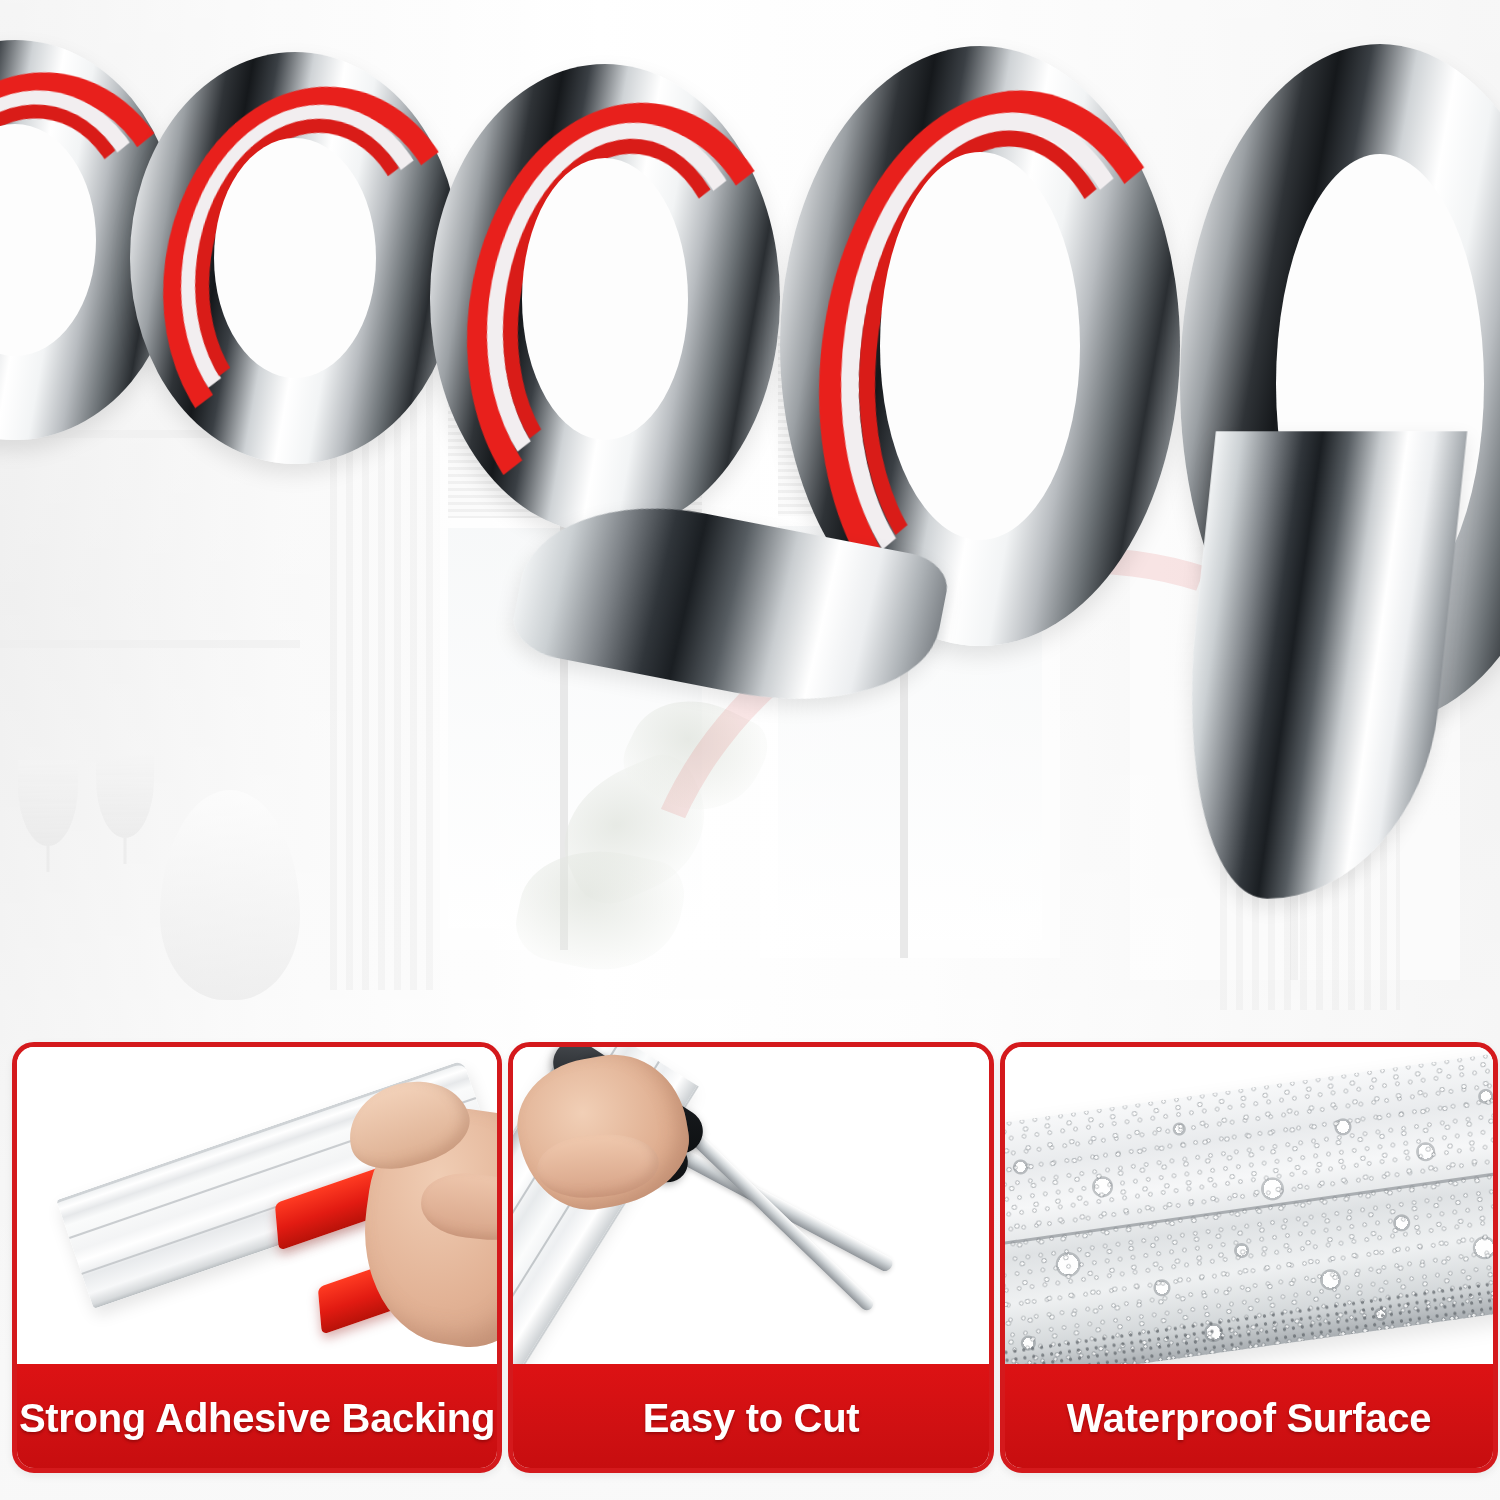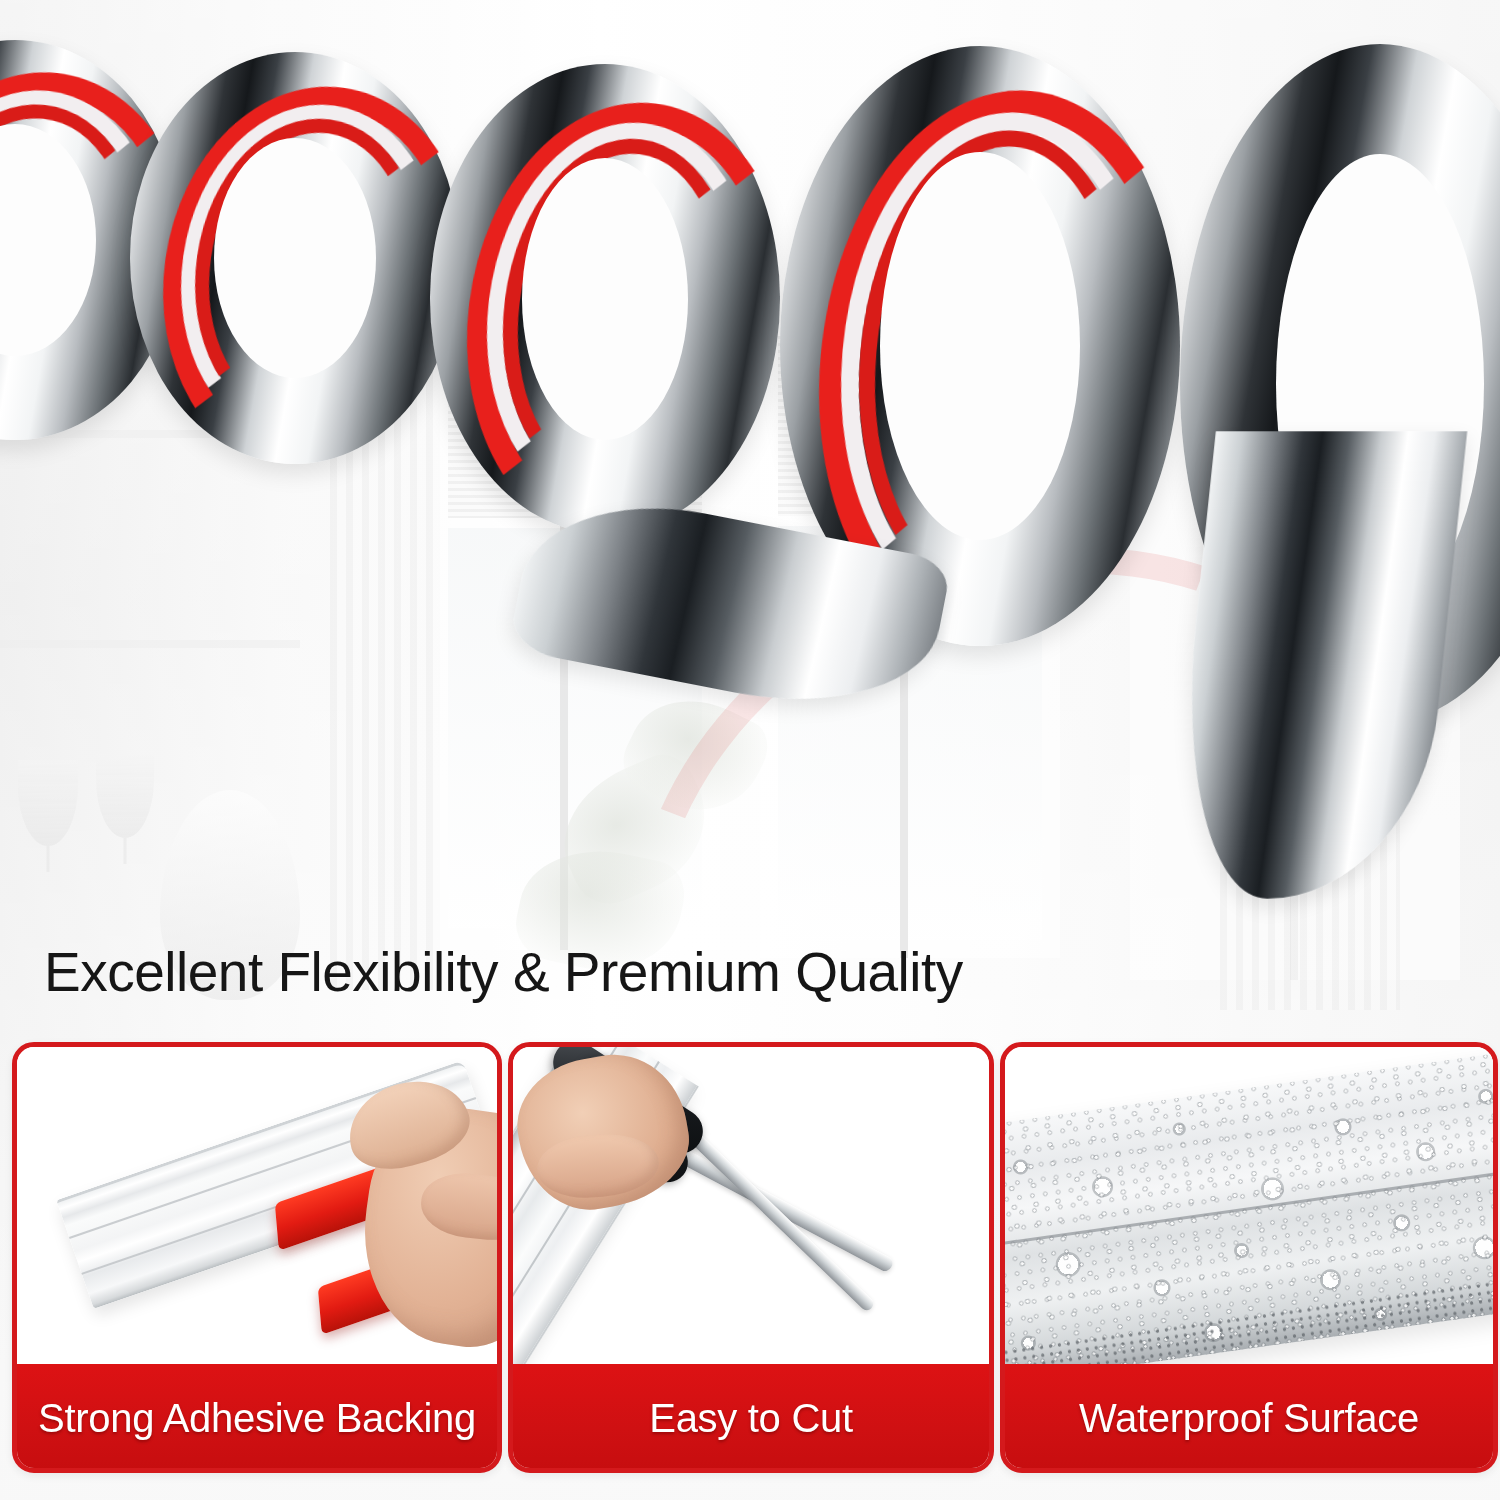--- a/index.html
+++ b/index.html
@@ -103,21 +103,21 @@
     box-shadow:0 3px 8px rgba(0,0,0,.07);
   }
   .panel-img{position:absolute;left:0;right:0;top:0;bottom:104px;overflow:hidden;background:#fff;}
   .caption{
     position:absolute;left:-5px;right:-5px;bottom:-5px;height:109px;
     background:linear-gradient(180deg,#dd1214 0%, #cf1012 60%, #c60d0f 100%);
     border-radius:0 0 22px 22px;
     display:flex;align-items:center;justify-content:center;
   }
   .caption span{
-    color:#fff;font-weight:normal;font-size:40px;letter-spacing:-.3px;
+    color:#fff;font-weight:bold;font-size:40px;letter-spacing:-.3px;
     font-family:"Liberation Sans","DejaVu Sans",sans-serif;
     text-shadow:0 2px 3px rgba(90,0,0,.45);
   }
 
   
   .strip1{
     position:absolute;left:58px;top:150px;width:430px;height:112px;
     transform:rotate(-19deg);transform-origin:left center;
     background:linear-gradient(180deg,
       #f0f2f3 0%, #ffffff 6%, #e6e8ea 14%,
@@ -314,21 +314,20 @@
       <div class="ring-hole" style="left:96px;top:110px;width:208px;height:460px;"></div>
     </div>
 
     <div class="tail" style="left:1192px;top:430px;width:250px;height:470px;
           border-radius:0 0 60% 40%/0 0 40% 60%;transform:rotate(6deg) skewY(-6deg);"></div>
     <div class="tail" style="left:520px;top:520px;width:420px;height:170px;
           border-radius:40% 10% 45% 12%/60% 18% 60% 20%;transform:rotate(11deg);"></div>
   </div>
 
 
-  <div class="subhead">Excellent Flexibility &amp; Premium Quality</div>
 
   <div class="panels">
 
     <div class="panel" style="left:12px;width:480px;">
       <div class="panel-img">
         <div class="strip1"></div>
         <div class="peel peel-a"></div>
         <div class="peel peel-b"></div>
         <div class="hand1"></div>
         <div class="thumb1"></div>

